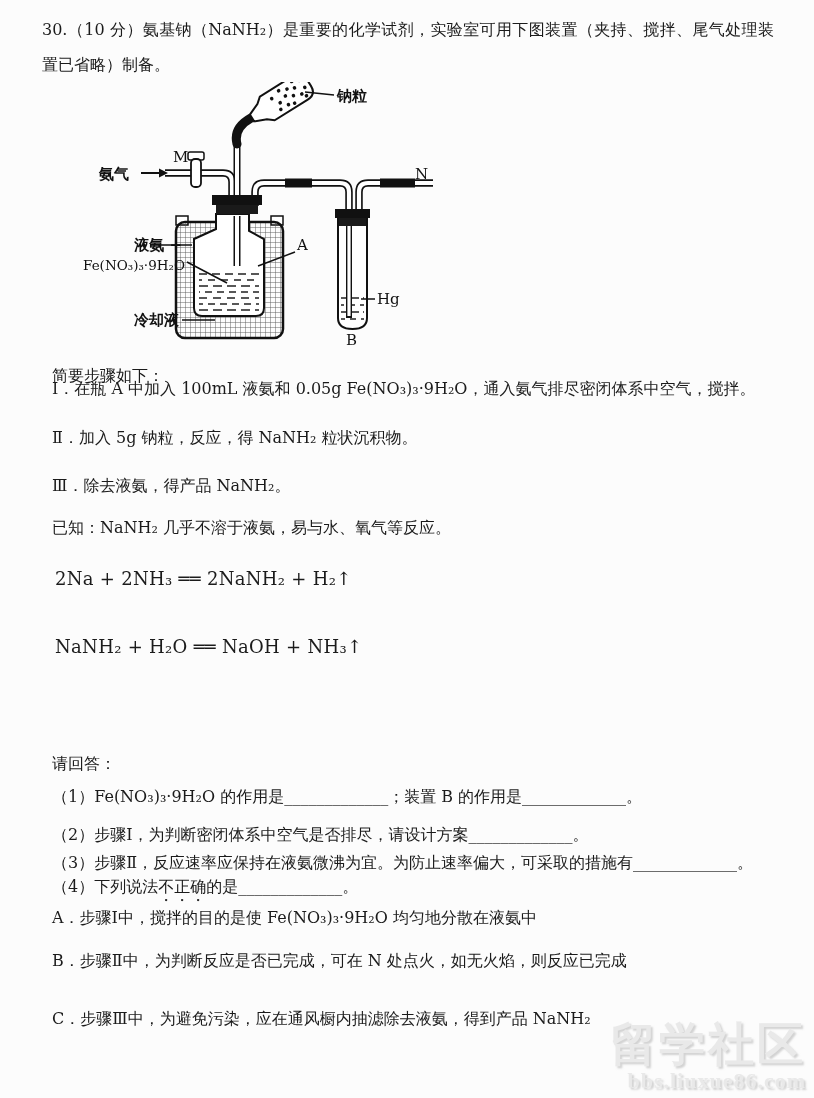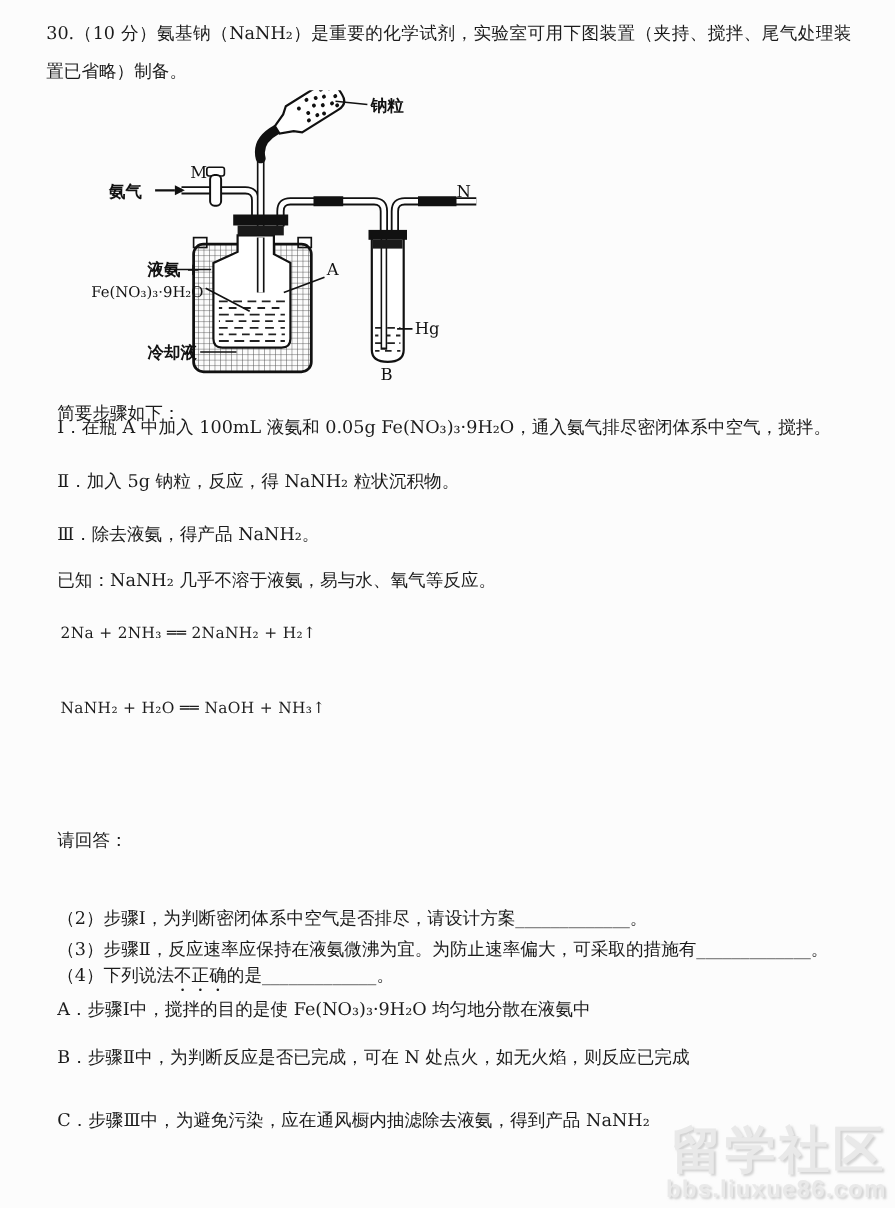--- a/index.html
+++ b/index.html
@@ -4,32 +4,32 @@
 <style>
   html,body { margin:0; padding:0; }
   body {
     width:814px; height:1098px; position:relative; overflow:hidden;
     background:#fcfcfc; color:#1b1b1b;
     font-family:"DejaVu Serif","DejaVu Sans","Liberation Serif",serif;
   }
   .page { position:absolute; inset:0; }
   .blk { position:absolute; left:52px; width:740px; font-size:16px; line-height:1.45; margin:0; white-space:pre-wrap; }
   .title { left:42px; top:12px; width:732px; line-height:35px; text-align:justify; }
-  .eq { left:55px; font-size:14px; letter-spacing:.3px; font-family:"DejaVu Serif","DejaVu Sans",serif; }
+  .eq { left:55px; font-size:18px; letter-spacing:.3px; font-family:"DejaVu Serif","DejaVu Sans",serif; }
   .emph {
     -webkit-text-emphasis:dot; -webkit-text-emphasis-position:under right;
     text-emphasis:dot; text-emphasis-position:under right;
   }
   .diagram { position:absolute; left:55px; top:82px; }
   .diagram text { font-family:"DejaVu Serif","Liberation Serif",serif; fill:#111; }
   .cjk-label { font-size:15px; font-weight:600; }
   .letter-label { font-size:15px; font-weight:500; }
   .formula-label { font-size:13.5px; font-weight:500; }
   .watermark { position:absolute; right:8px; bottom:6px; text-align:right;
-    font-family:Liberation Sans, sans-serif; font-weight:bold;
+    font-family:Liberation Serif, serif; font-weight:bold;
     color:#e9e9e9; text-shadow:2px 2px 2px rgba(175,175,175,.55); line-height:1.05; }
   .watermark .brand { font-size:46px; letter-spacing:3px; }
   .watermark .url { font-size:22px; letter-spacing:1px; }
 </style>
 </head>
 <body>
 
 <div class="page">
 
   <p class="blk title">30.（10 分）氨基钠（NaNH₂）是重要的化学试剂，实验室可用下图装置（夹持、搅拌、尾气处理装置已省略）制备。</p>
@@ -158,20 +158,21 @@
   <p class="blk" style="top:364px">简要步骤如下：</p>
   <p class="blk" style="top:377px">Ⅰ．在瓶 A 中加入 100mL 液氨和 0.05g Fe(NO₃)₃·9H₂O，通入氨气排尽密闭体系中空气，搅拌。</p>
   <p class="blk" style="top:426px">Ⅱ．加入 5g 钠粒，反应，得 NaNH₂ 粒状沉积物。</p>
   <p class="blk" style="top:516px">已知：NaNH₂ 几乎不溶于液氨，易与水、氧气等反应。</p>
   <p class="blk" style="top:474px">Ⅲ．除去液氨，得产品 NaNH₂。</p>
 
   <p class="blk eq" style="top:566px">2Na + 2NH₃ ══ 2NaNH₂ + H₂↑</p>
   <p class="blk eq" style="top:634px">NaNH₂ + H₂O ══ NaOH + NH₃↑</p>
 
   <p class="blk" style="top:752px">请回答：</p>
+  <p class="blk" style="top:785px">（1）Fe(NO₃)₃·9H₂O 的作用是_____________；装置 B 的作用是_____________。</p>
   <p class="blk" style="top:823px">（2）步骤Ⅰ，为判断密闭体系中空气是否排尽，请设计方案_____________。</p>
   <p class="blk" style="top:851px">（3）步骤Ⅱ，反应速率应保持在液氨微沸为宜。为防止速率偏大，可采取的措施有_____________。</p>
   <p class="blk" style="top:875px"><span>（4）下列说法</span><span class="emph">不正确</span><span>的是_____________。</span></p>
 
   <p class="blk" style="top:906px">A．步骤Ⅰ中，搅拌的目的是使 Fe(NO₃)₃·9H₂O 均匀地分散在液氨中</p>
   <p class="blk" style="top:949px">B．步骤Ⅱ中，为判断反应是否已完成，可在 N 处点火，如无火焰，则反应已完成</p>
   <p class="blk" style="top:1007px">C．步骤Ⅲ中，为避免污染，应在通风橱内抽滤除去液氨，得到产品 NaNH₂</p>
 
   <div class="watermark">
     <div class="brand">留学社区</div>

